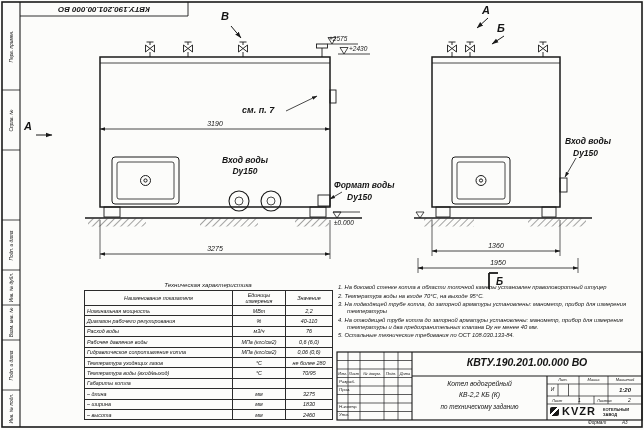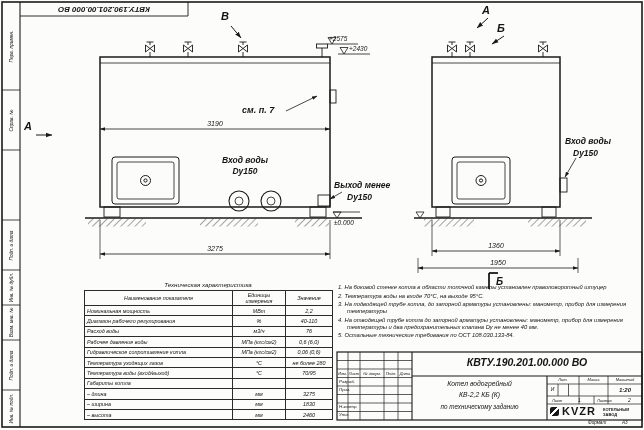--- a/index.html
+++ b/index.html
@@ -213,21 +213,21 @@
   <div class="lbl" style="left:334px;top:219.5px;font-size:6.5px">±0.000</div>
 
   <div class="lbl ctr" style="left:190px;top:119.5px;width:50px;font-size:7px">3190</div>
   <div class="lbl ctr" style="left:190px;top:244.5px;width:50px;font-size:7px">3275</div>
   <div class="lbl ctr" style="left:472px;top:241.5px;width:48px;font-size:7px">1360</div>
   <div class="lbl ctr" style="left:474px;top:258.5px;width:48px;font-size:7px">1950</div>
 
   <div class="lbl b" style="left:242px;top:106px;font-size:9px">см. п. 7</div>
   <div class="lbl b ctr" style="left:213px;top:156px;width:64px;font-size:8.5px">Вход воды</div>
   <div class="lbl b ctr" style="left:213px;top:167px;width:64px;font-size:8.5px">Dy150</div>
-  <div class="lbl b" style="left:334px;top:181px;font-size:8.5px">Выход менее</div>
+  <div class="lbl b" style="left:334px;top:181px;font-size:8.5px">Формат воды</div>
   <div class="lbl b" style="left:347px;top:193px;font-size:8.5px">Dy150</div>
   <div class="lbl b" style="left:565px;top:137px;font-size:8.5px">Вход воды</div>
   <div class="lbl b" style="left:573px;top:149px;font-size:8.5px">Dy150</div>
 
   <div class="tech">
     <div class="tt-title">Техническая характеристика</div>
     <table>
       <colgroup>
           <col style="width:148px">
           <col style="width:53px">

